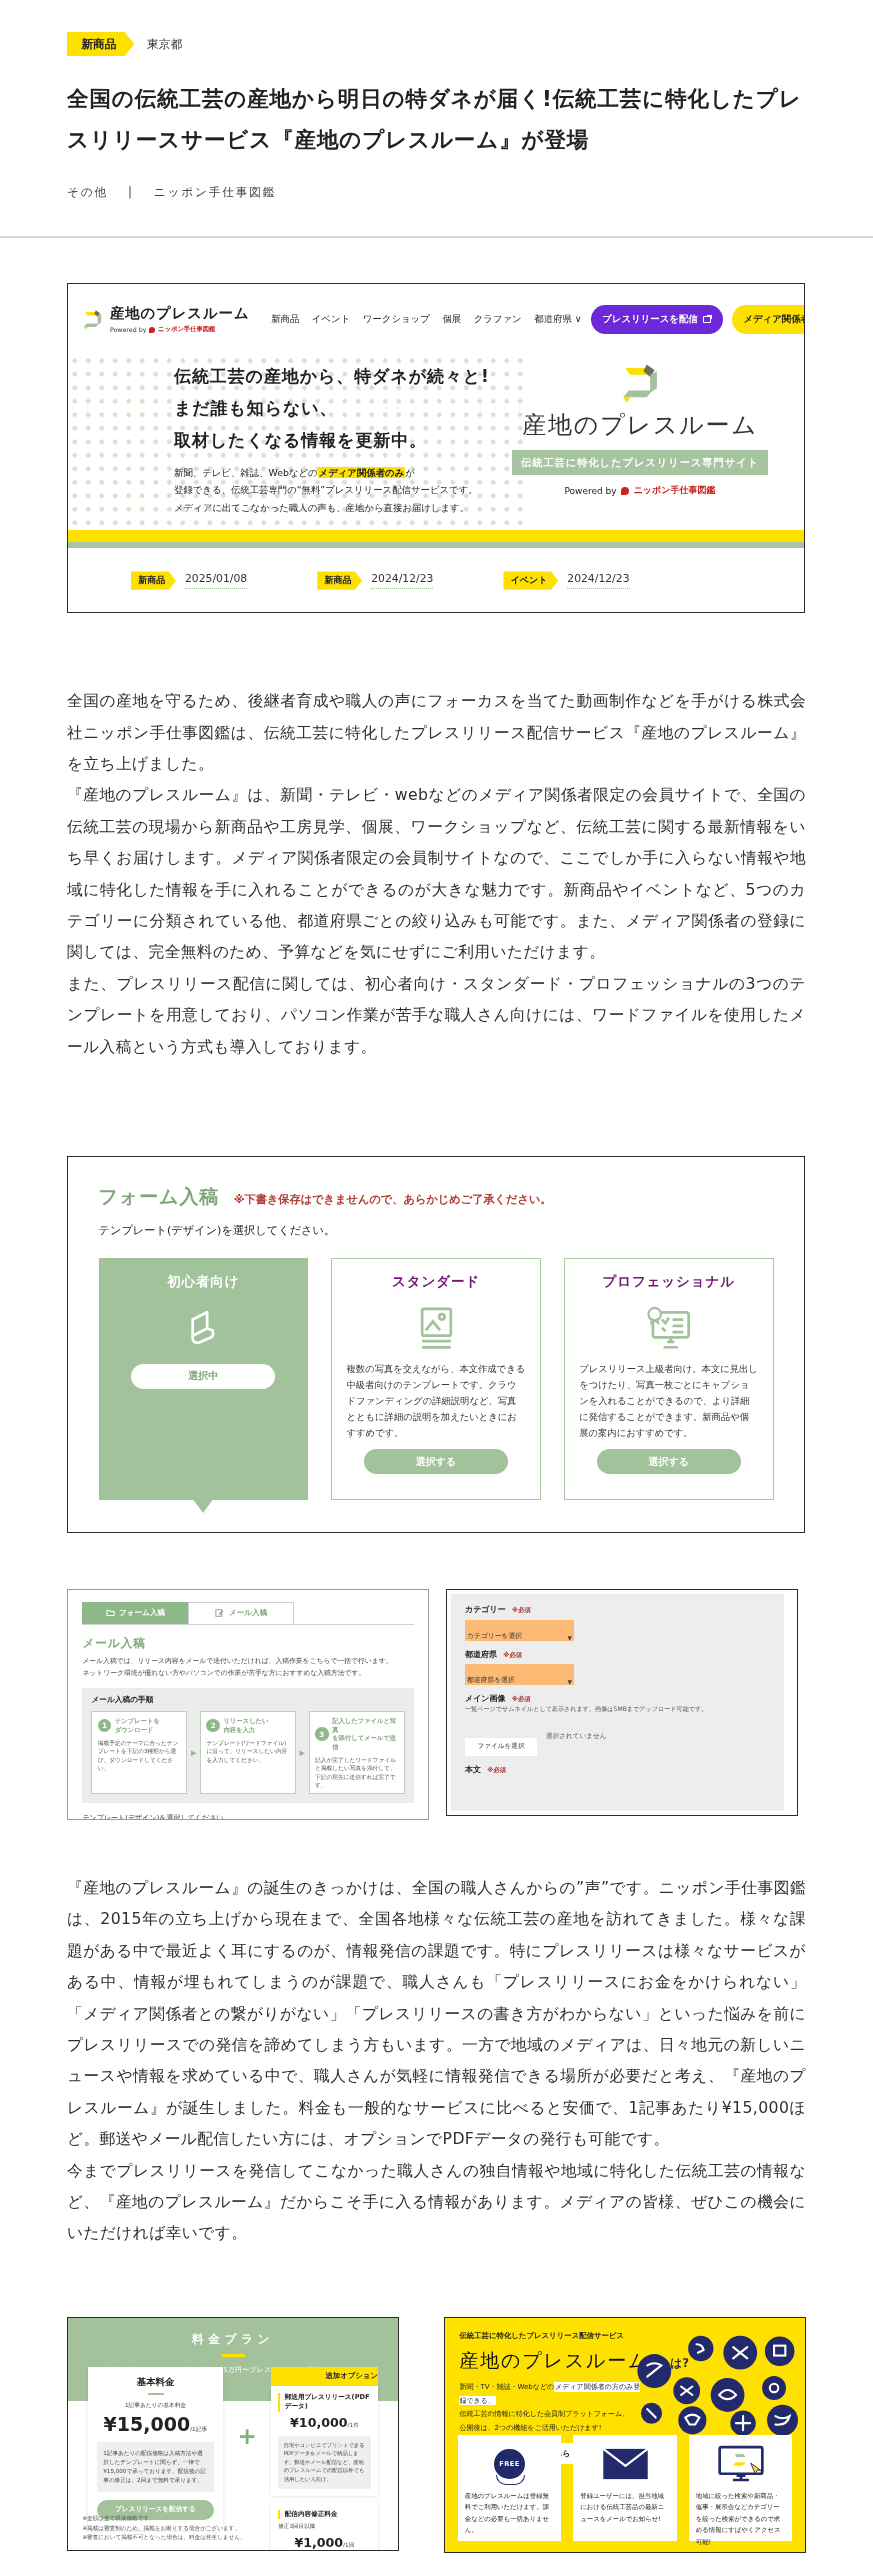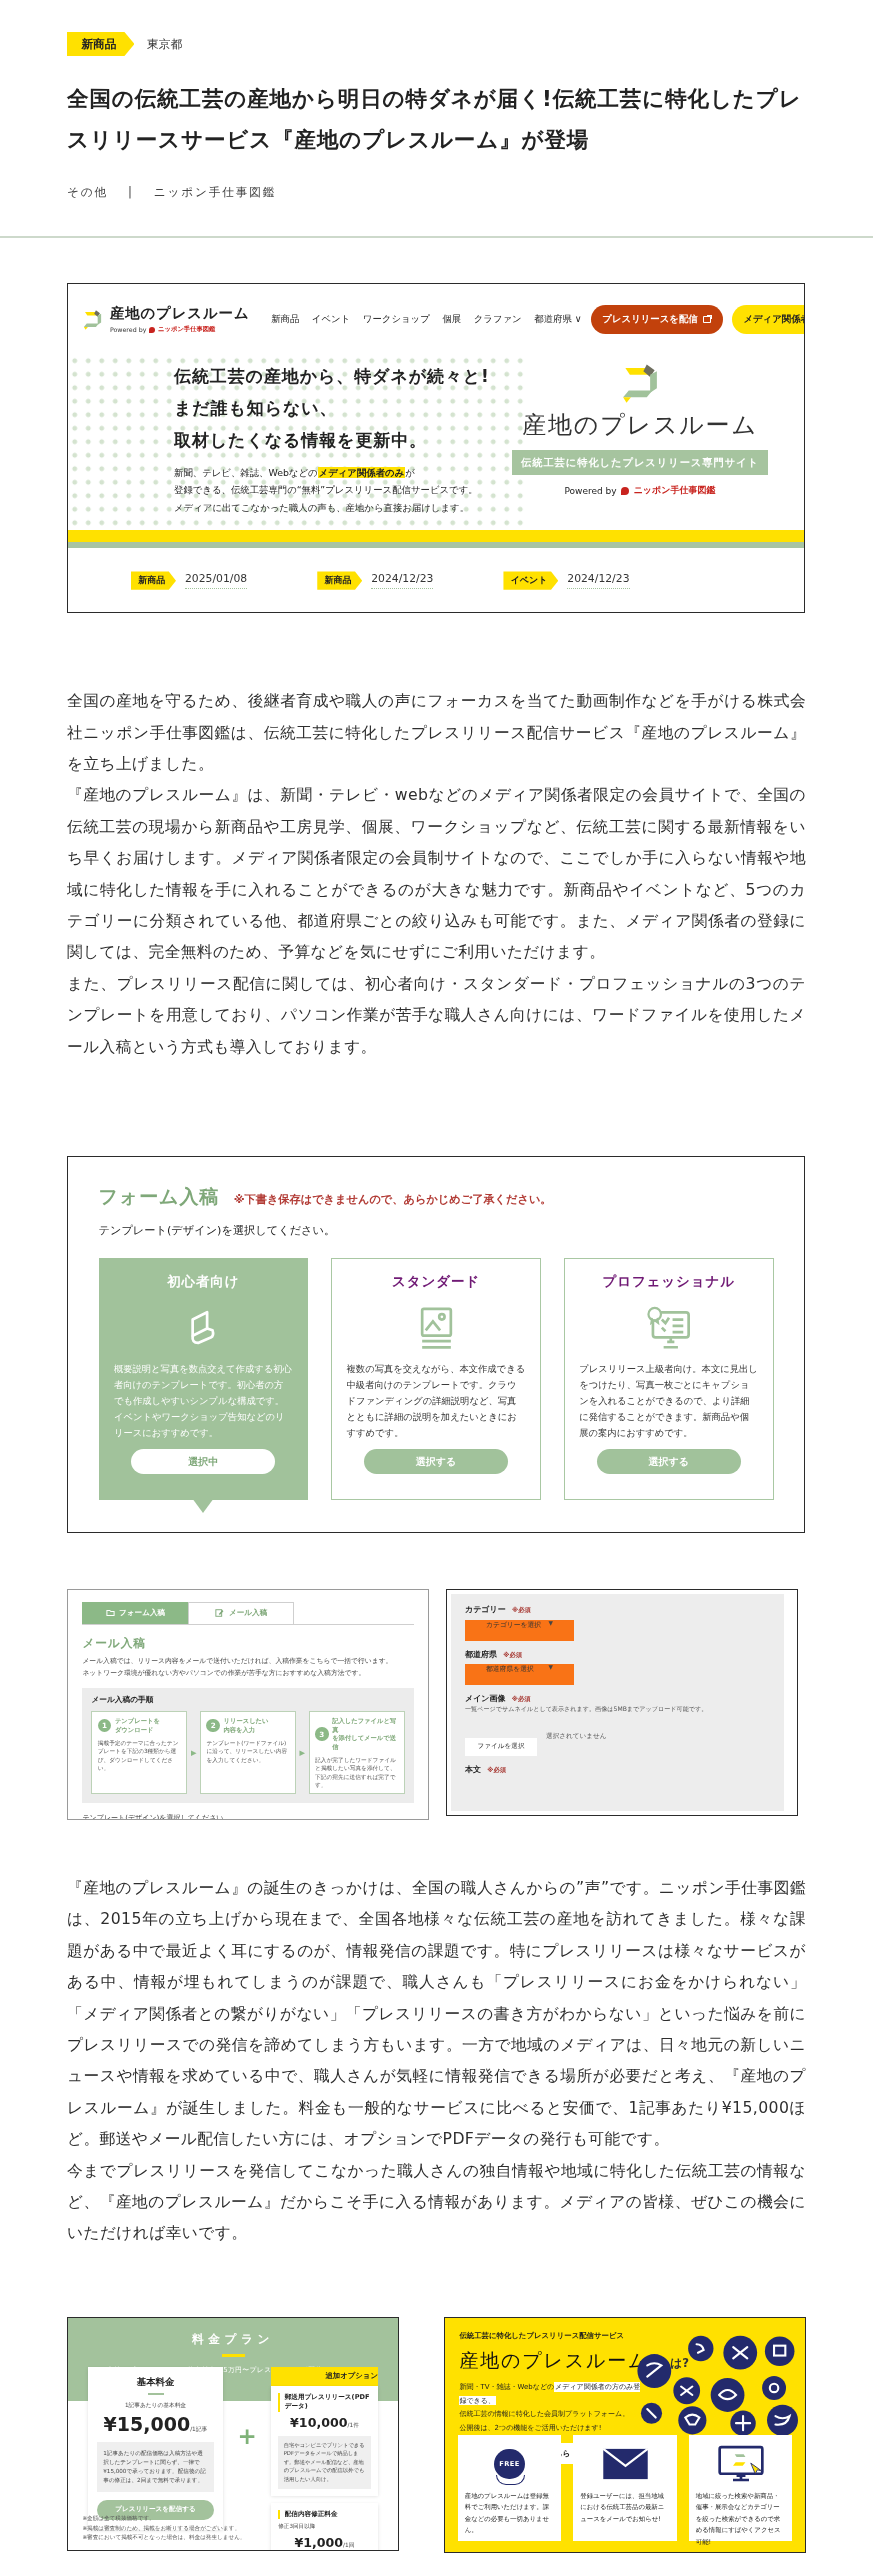--- a/index.html
+++ b/index.html
@@ -31,21 +31,21 @@
   .site-header { height:70px; display:flex; align-items:center; padding:0 14.4px 0 12.6px; gap:9px; }
   .logo { display:flex; align-items:center; gap:6.3px; }
   .logo-txt { font-family:"DejaVu Serif","Liberation Serif",serif; font-size:14.4px; font-weight:bold; color:#222; letter-spacing:0.9px; white-space:nowrap; }
   .powered { font-size:6.3px; color:#333; margin-top:2.7px; display:flex; align-items:center; gap:2.7px; }
   .powered .reddot { width:6.3px; height:6.3px; background:#c8231e; border-radius:50% 50% 50% 0; display:inline-block; }
   .powered .brand-red { color:#c8231e; font-weight:bold; }
   .site-nav { display:flex; gap:12.6px; font-size:9.4px; color:#222; margin-left:12.6px; white-space:nowrap; }
   .site-nav span { cursor:pointer; }
   .hdr-btns { margin-left:auto; display:flex; gap:9px; }
   .pill-btn { border-radius:14.4px; font-size:9.4px; font-weight:bold; padding:8px 11.7px; display:flex; align-items:center; gap:5.4px; white-space:nowrap; }
-  .pill-btn.green { background:#c2410c; color:#fff; }
+  .pill-btn.green { background:#6d28d9; color:#fff; }
   .pill-btn.yellow { background:#ffe100; color:#222; }
   .ext-icon { width:8px; height:7.2px; border:1.1px solid currentColor; border-radius:0.9px; display:inline-block; position:relative; }
   .ext-icon::after { content:""; position:absolute; right:-1.8px; top:-1.8px; width:3.6px; height:3.6px; border-top:1.1px solid currentColor; border-right:1.1px solid currentColor; background:#fff0; }
 
   .hero-main { position:relative; height:176px; }
   .hero-main::before {
     content:""; position:absolute; inset:0; width:62%;
     background-image:radial-gradient(#cfe0ca 2.3px, transparent 2.6px);
     background-size:13.5px 13.5px; opacity:.9;
   }
@@ -111,21 +111,21 @@
   .step-title { font-size:6.3px; font-weight:bold; color:#7fa879; line-height:1.35; white-space:pre-line; text-align:left; }
   .step-desc { font-size:5.7px; color:#555; line-height:1.5; margin-top:4.5px; text-align:left; }
   .step-arrow { color:#8cb987; font-size:7.2px; }
   .mail-foot { font-size:7px; color:#333; margin-top:10px; }
 
   .entry-shot { width:352px; height:227px; border:0.9px solid #2b2b2b; background:#fff; padding:3.6px 12.6px 3.6px 3.6px; }
   .entry-gray { background:#ededed; height:100%; padding:10.8px 14.4px; overflow:hidden; }
   .f-label-row { display:flex; align-items:baseline; gap:6.3px; }
   .f-label { font-size:8px; font-weight:bold; color:#222; }
   .f-req { font-size:6.3px; color:#a5342e; font-weight:bold; }
-  .f-select { background:#f97316; width:109px; height:20.6px; margin-top:4.5px; display:flex; align-items:flex-start; justify-content:space-between; padding:0 21px; font-size:6.8px; color:#333; }
+  .f-select { background:#fdba74; width:109px; height:20.6px; margin-top:4.5px; display:flex; align-items:flex-end; justify-content:space-between; padding:0 2px; font-size:6.8px; color:#333; }
   .f-caret { font-size:5.8px; color:#444; }
   .f-input { background:#fff; height:20.6px; margin-top:4.5px; display:flex; align-items:center; padding:0 8px; font-size:6.8px; color:#777; }
   .f-note { font-size:6.1px; color:#555; margin-top:2.7px; }
   .f-desc { font-size:6.1px; color:#555; margin-top:1.8px; }
   .f-filerow { display:flex; align-items:center; gap:9px; margin-top:3.6px; }
   .f-filebtn { background:#fff; font-size:6.6px; color:#333; padding:4.5px 12.6px;margin-top:20px; }
   .f-filestatus { font-size:6.6px; color:#555; }
   .f-group { margin-top:8px; }
   .f-group:first-child { margin-top:0; }
 
@@ -297,21 +297,20 @@
       <div class="tpl-card selected">
         <div class="tpl-title">初心者向け</div>
         <div class="tpl-icon">
           <svg width="47" height="47" viewBox="0 0 52 52">
             <g fill="none" stroke="#fff" stroke-width="3" stroke-linejoin="round">
               <path d="M14 34 L14 16 L30 8 L30 26 Z"></path>
               <path d="M14 34 Q13 42 20 42 L34 36 Q38 34 36 28 L30 26"></path>
             </g>
           </svg>
         </div>
-        <div class="tpl-desc">概要説明と写真を数点交えて作成する初心者向けのテンプレートです。初心者の方でも作成しやすいシンプルな構成です。イベントやワークショップ告知などのリリースにおすすめです。</div>
         <span class="tpl-btn">選択中</span>
         <div class="sel-pointer"></div>
       </div>
 
       <div class="tpl-card">
         <div class="tpl-title">スタンダード</div>
         <div class="tpl-icon">
           <svg width="43" height="47" viewBox="0 0 48 52">
             <g fill="none" stroke="#a1c29b" stroke-width="3">
               <rect x="8" y="4" width="32" height="30" rx="2"></rect>

